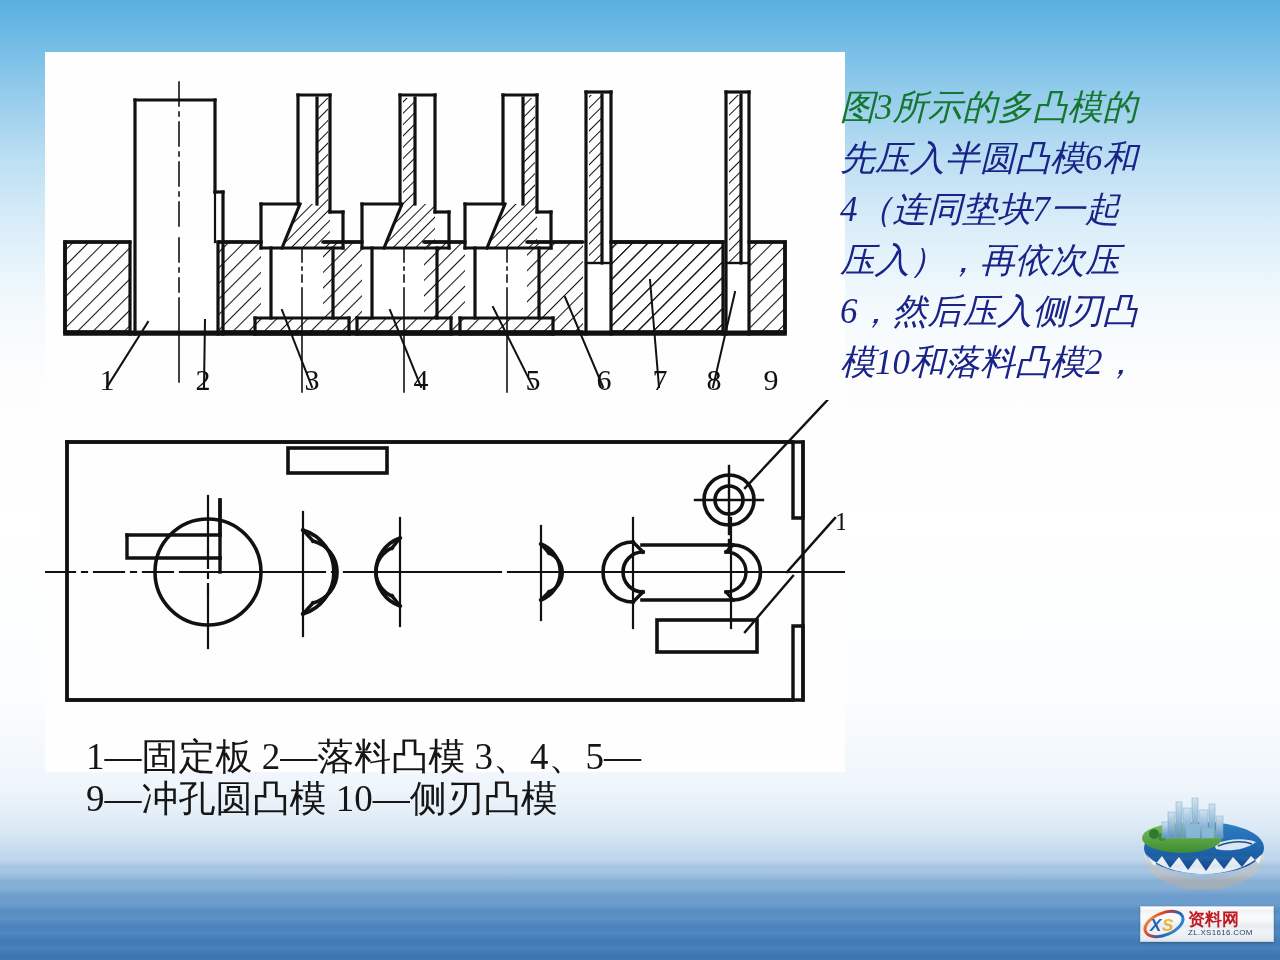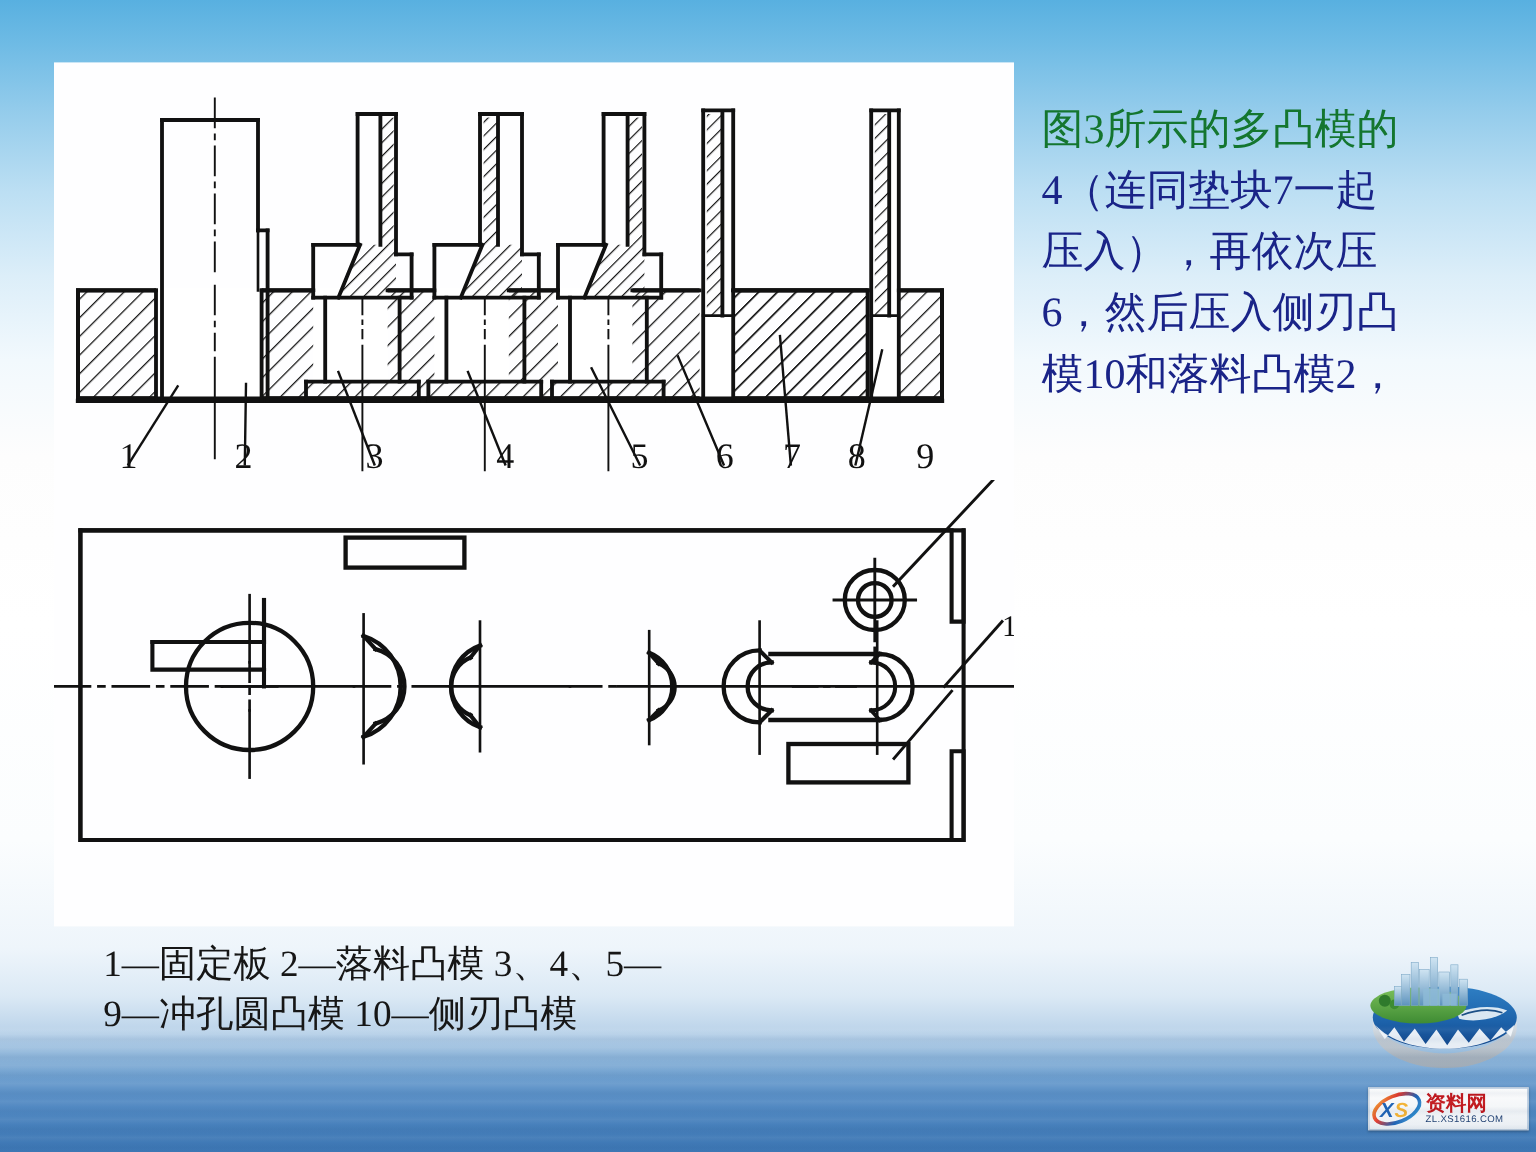--- a/index.html
+++ b/index.html
@@ -55,41 +55,42 @@
   .fig {
     position: absolute;
   }
   #fig-top { left: 45px;  top: 52px;  width: 800px; height: 345px; }
   #fig-bot { left: 45px;  top: 400px; width: 800px; height: 330px; }
   #fig-top svg, #fig-bot svg { display: block; width: 100%; height: 100%; }
 
   
   .right-text {
     position: absolute;
-    left: 868px; top: 82px;
+    left: 840px; top: 82px;
     width: 400px;
+    font-style: italic;
   }
   .rline {
     font-family: "Liberation Serif", "DejaVu Serif", serif;
     font-size: 35px;
     line-height: 51px;
     white-space: nowrap;
     letter-spacing: 0px;
   }
   .rline.green { color: #14762f; }
   .rline.blue  { color: #1a2488; }
 
   
   .caption {
     position: absolute;
-    left: 86px; top: 782px;
+    left: 86px; top: 736px;
     width: 720px;
     color: #161616;
     font-family: "Liberation Serif", "DejaVu Serif", serif;
-    font-size: 31px;
+    font-size: 37px;
     line-height: 42px;
     white-space: nowrap;
   }
 
   
   .logo-wrap {
     position: absolute;
     left: 1136px; top: 782px;
     width: 140px; height: 176px;
   }
@@ -379,20 +380,21 @@
 
         <path d="M700,232 L748,176" stroke-width="2.4"></path>
 
       </g>
       <text x="790" y="130" font-family="Liberation Serif, DejaVu Serif, serif" font-size="25" fill="#111">10</text>
     </svg>
   </div>
 
   <div class="right-text">
     <div class="rline green">图3所示的多凸模的</div>
+    <div class="rline blue">先压入半圆凸模6和</div>
     <div class="rline blue">4（连同垫块7一起</div>
     <div class="rline blue">压入），再依次压</div>
     <div class="rline blue">6，然后压入侧刃凸</div>
     <div class="rline blue">模10和落料凸模2，</div>
   </div>
 
   <div class="caption">
     <div>1—固定板   2—落料凸模   3、4、5—</div>
     <div>9—冲孔圆凸模   10—侧刃凸模</div>
   </div>

